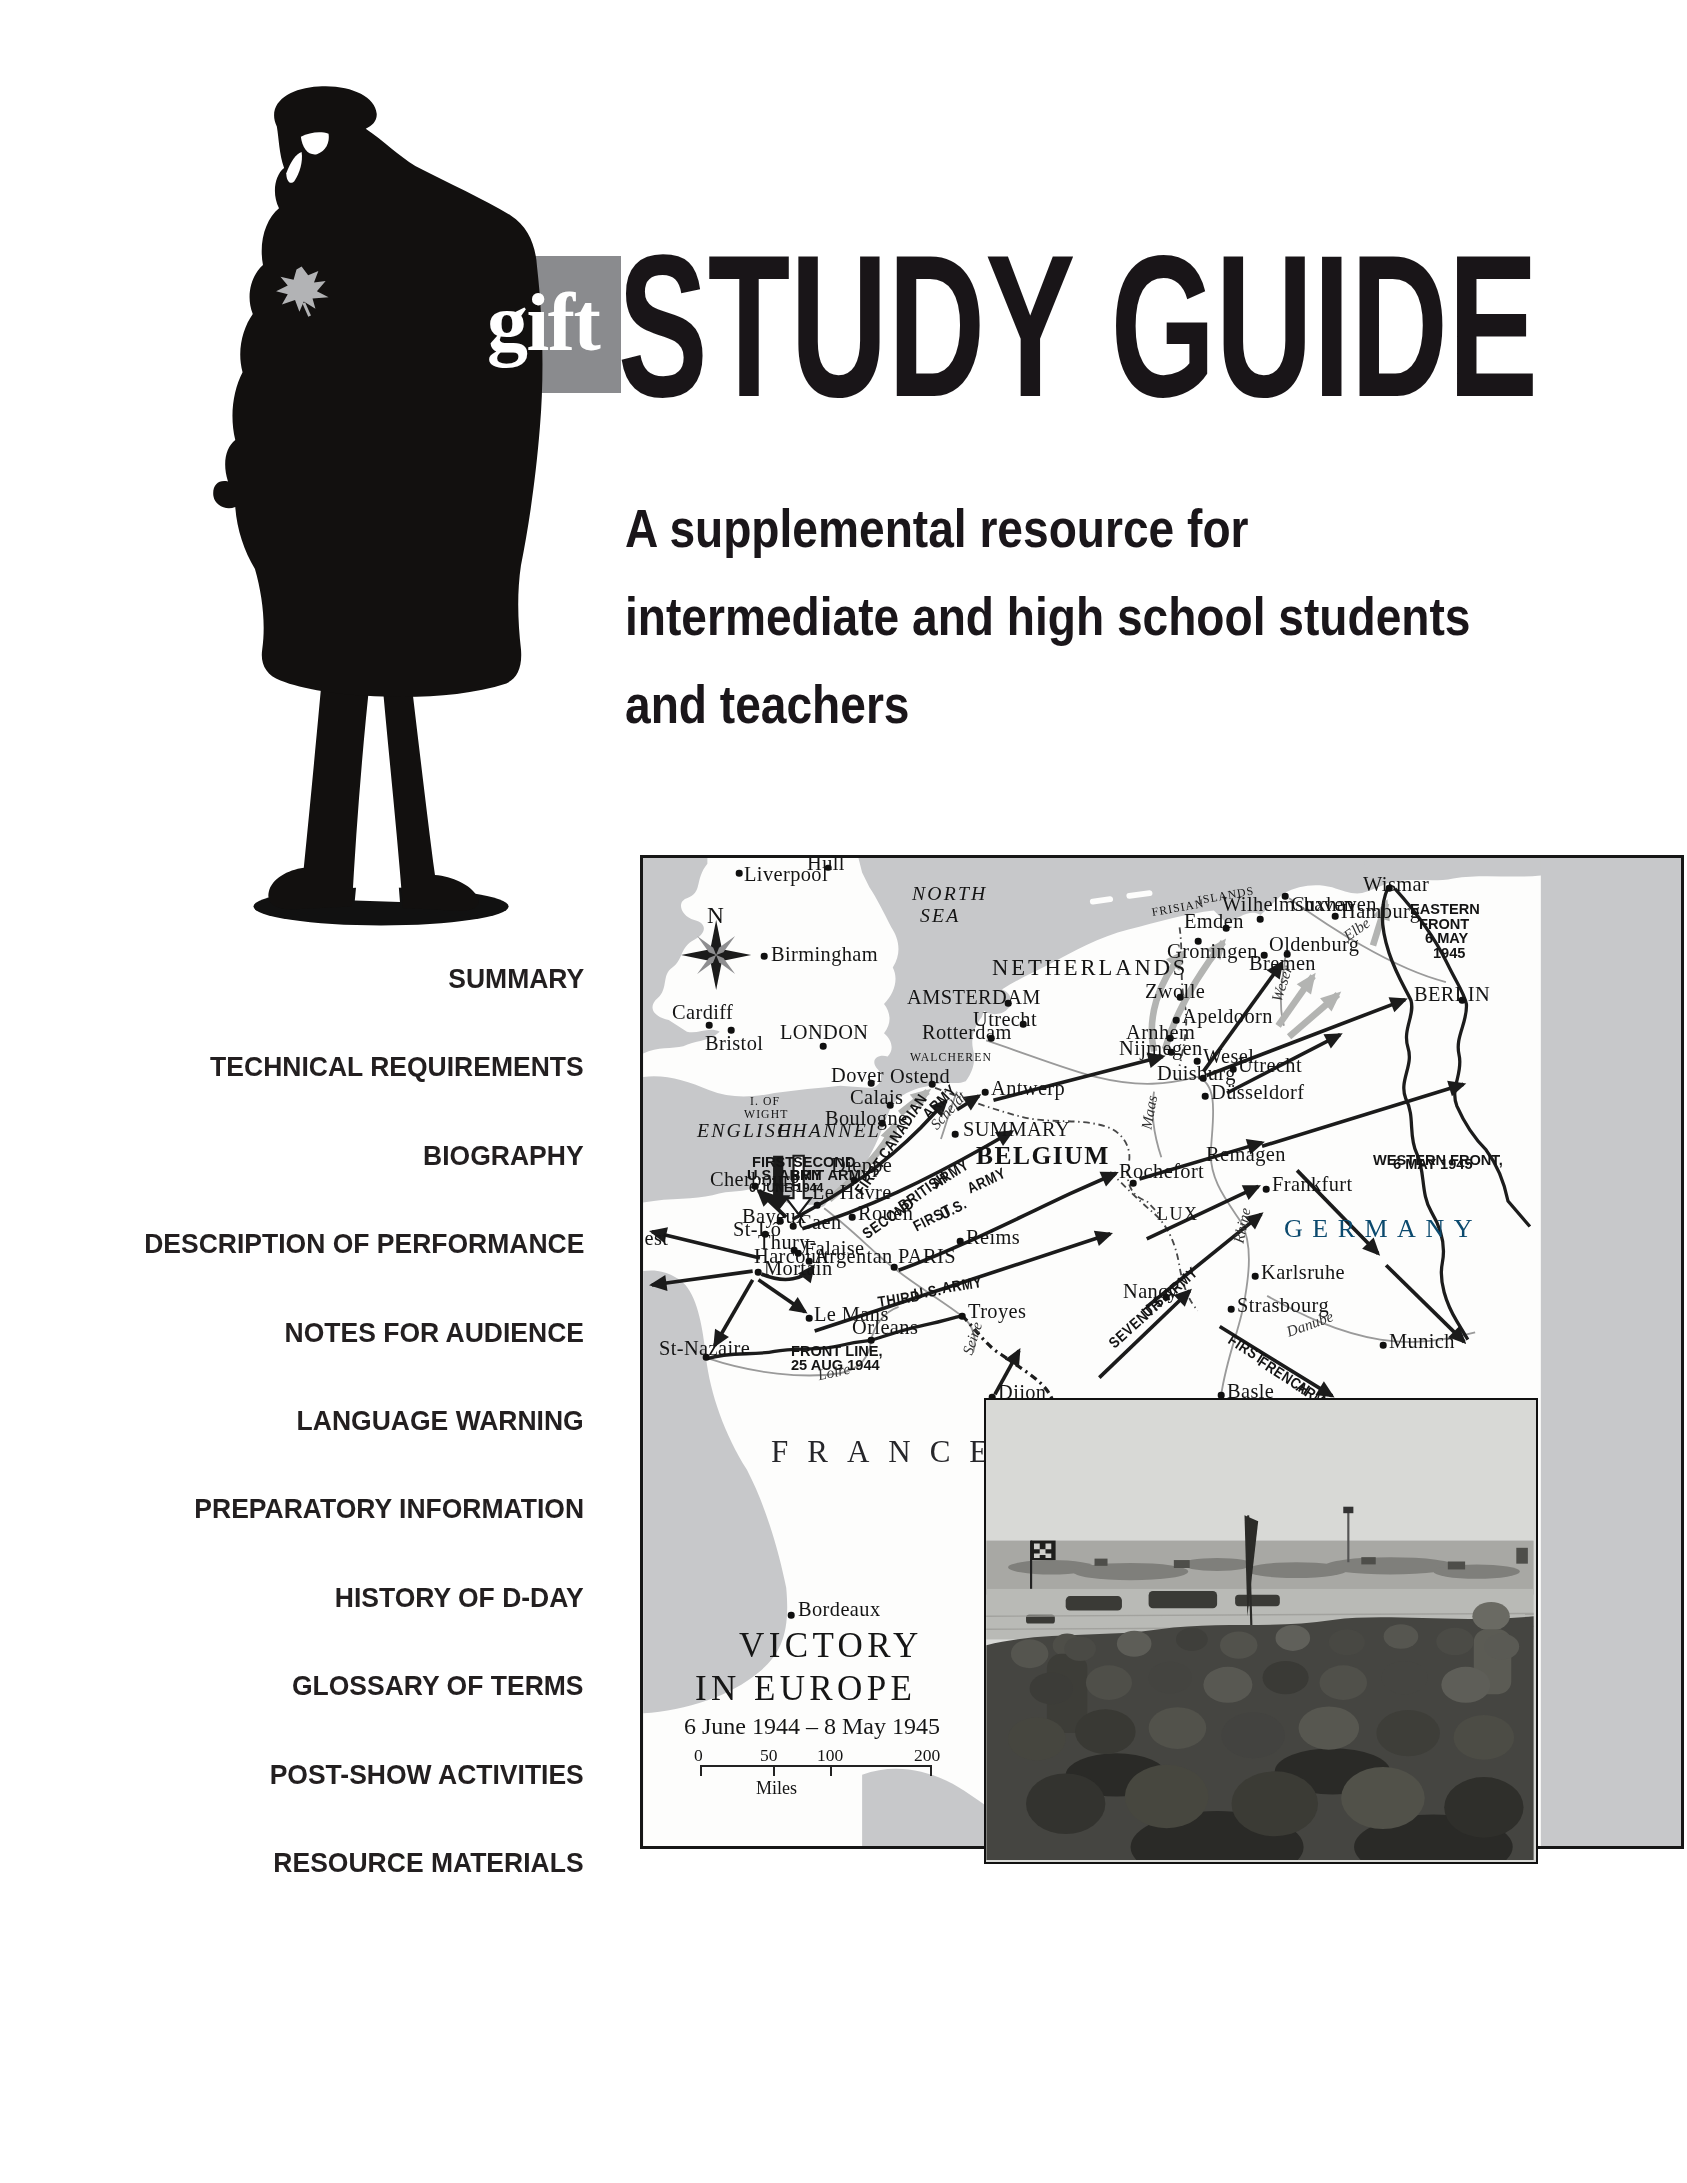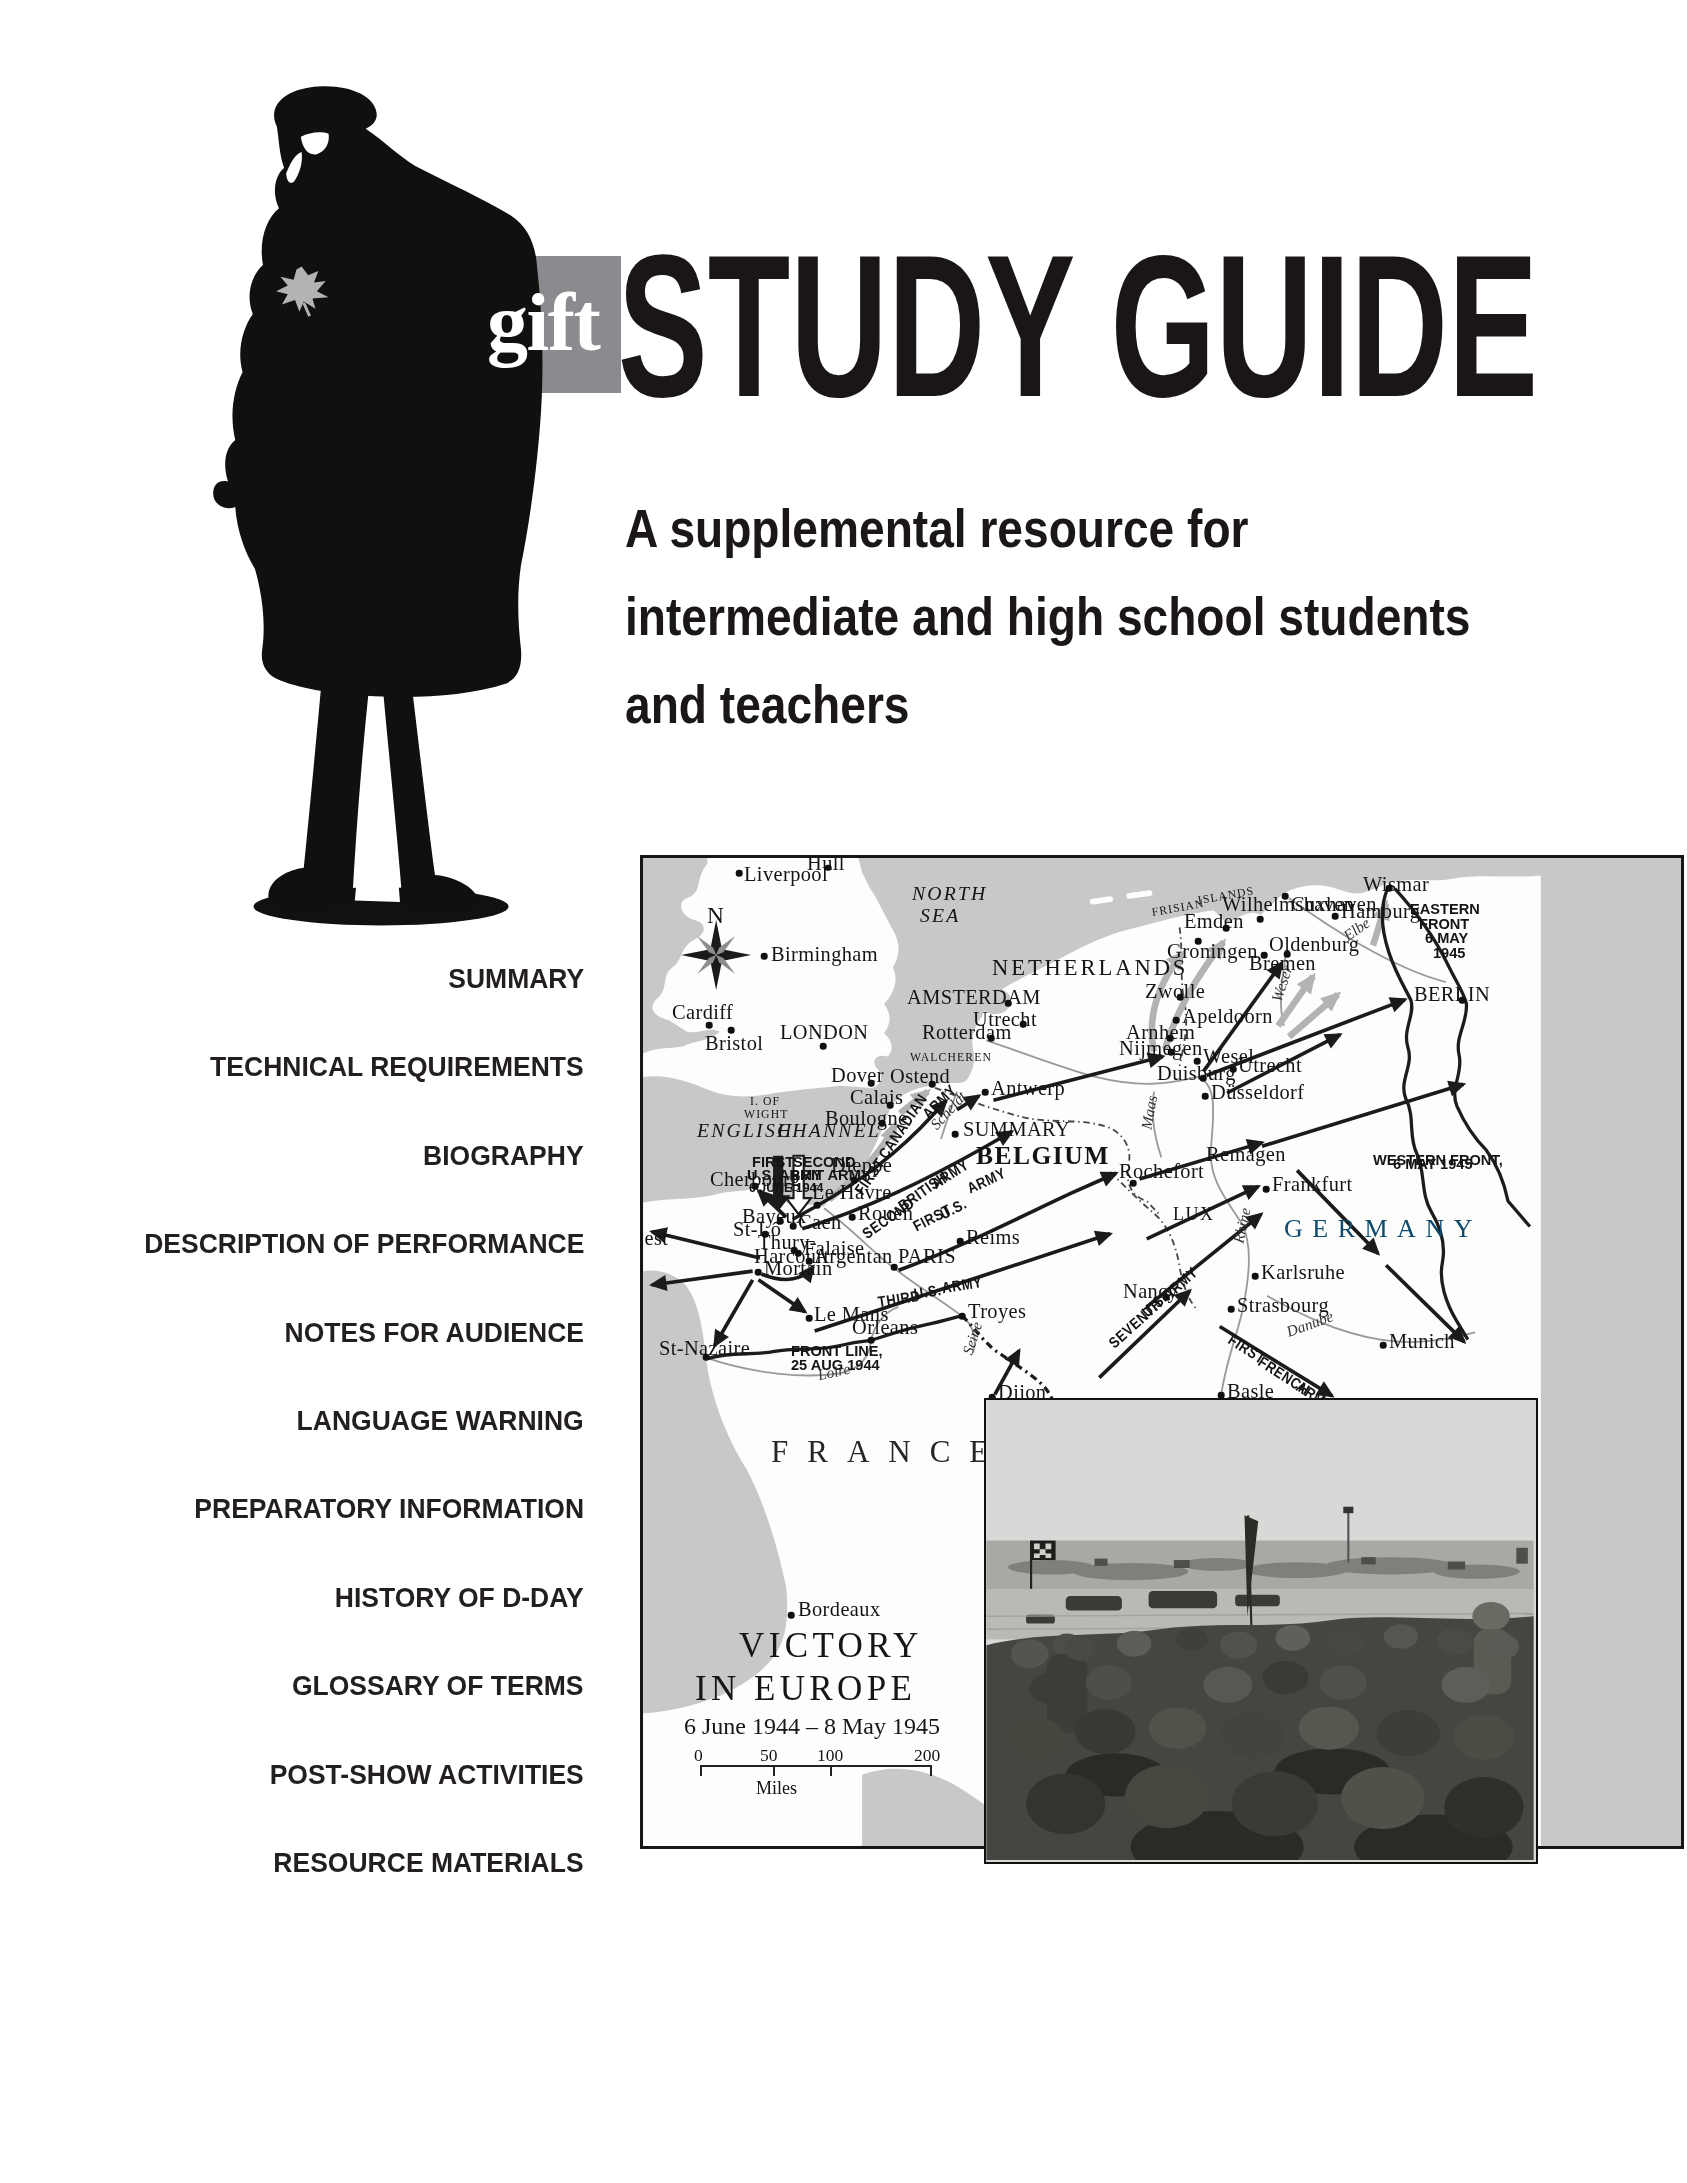--- a/index.html
+++ b/index.html
@@ -30,21 +30,21 @@
   
   .map{position:absolute;left:640px;top:855px;width:1044px;height:994px;background:#c7c8ca;
        border:3.6px solid #161616;box-sizing:border-box;overflow:hidden;}
   .map svg.base{position:absolute;left:0;top:0;}
   .lbl{position:absolute;white-space:nowrap;color:#141414;transform-origin:0 50%;}
   .city{font:20.4px/1 "Liberation Serif",serif;letter-spacing:0.4px;}
   .rgn1{font:31px/1 "Liberation Serif",serif;letter-spacing:19px;color:#26262a;}
   .rgn2{font:26px/1 "Liberation Serif",serif;letter-spacing:9.5px;color:#0c4a6e;}
   .rgn3{font:22.6px/1 "Liberation Serif",serif;letter-spacing:2.9px;}
   .rgn3b{font:bold 25.5px/1 "Liberation Serif",serif;letter-spacing:1.5px;}
-  .rgn4{font:18px/1 "Liberation Serif",serif;letter-spacing:1.5px;padding-left:16px;}
+  .rgn4{font:18px/1 "Liberation Serif",serif;letter-spacing:1.5px;}
   .rgn5{font:11.7px/1 "Liberation Serif",serif;letter-spacing:1.1px;}
   .sea{font:italic 19.7px/1 "Liberation Serif",serif;letter-spacing:2.2px;}
   .compass{font:23.4px/1 "Liberation Serif",serif;}
   .river{font:italic 15.3px/1 "Liberation Serif",serif;color:#333;}
   .army{font:bold 15.3px/1 "Liberation Sans",sans-serif;letter-spacing:0.7px;}
   .front{font:bold 14.6px/1 "Liberation Sans",sans-serif;}
   .front2{font:bold 12.4px/1 "Liberation Sans",sans-serif;}
   .vt{font:35px/1 "Liberation Serif",serif;letter-spacing:4.4px;color:#161616;}
   .vd{font:24px/1 "Liberation Serif",serif;color:#161616;}
   .vm{font:18px/1 "Liberation Serif",serif;}

